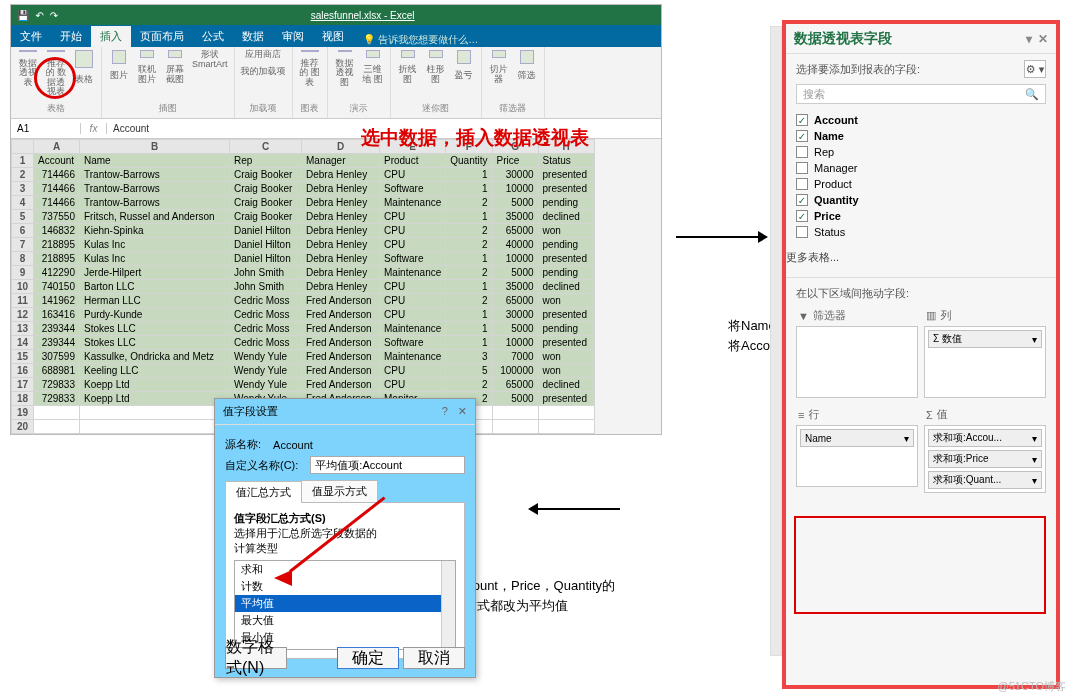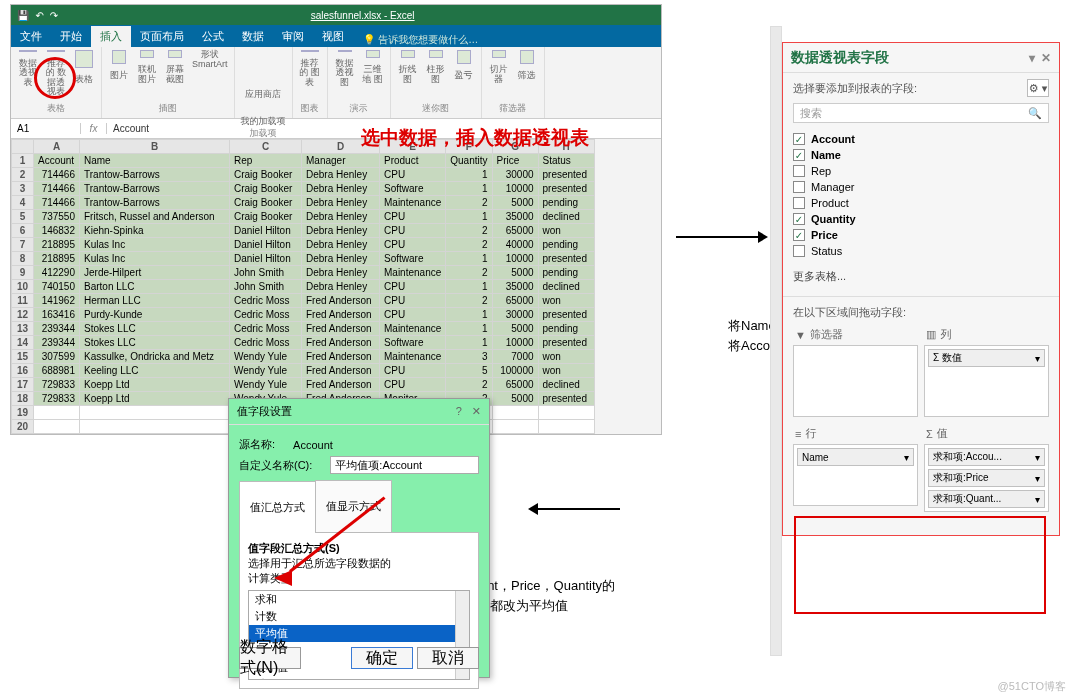--- a/index.html
+++ b/index.html
@@ -31,49 +31,49 @@
   .grid .rhdr { background:#e6e6e6; width:22px; text-align:center; color:#555; }
   .grid .chdr { background:#e6e6e6; text-align:center; color:#555; }
   .grid td.sel { background:#c7d9bf; }
   .grid td.c-num { text-align:right; }
   .red-circle { position:absolute; left:23px; top:52px; width:42px; height:42px; border:3px solid #d00; border-radius:50%; pointer-events:none; }
   .arrow1 { position:absolute; left:676px; top:236px; width:90px; height:2px; background:#000; }
   .arrow1::after { content:""; position:absolute; right:-2px; top:-5px; border-left:10px solid #000; border-top:6px solid transparent; border-bottom:6px solid transparent; }
   .arrow2 { position:absolute; left:530px; top:508px; width:90px; height:2px; background:#000; }
   .arrow2::before { content:""; position:absolute; left:-2px; top:-5px; border-right:10px solid #000; border-top:6px solid transparent; border-bottom:6px solid transparent; }
 
-  .fieldpane { position:absolute; left:782px; top:42px; width:278px; height:494px; border:1px solid #ef4444; background:#f6f6f6; }
+  .fieldpane { position:absolute; left:782px; top:20px; width:278px; height:669px; border:4px solid #ef4444; background:#f6f6f6; }
   .fp-thin { position:absolute; left:770px; top:26px; width:12px; height:630px; background:#e9e9e9; border:1px solid #ddd; }
   .fp-head { height:30px; display:flex; align-items:center; justify-content:space-between; padding:0 8px; font-size:14px; color:#217346; font-weight:600; border-bottom:1px solid #ddd; }
   .fp-ctrl { display:flex; gap:6px; color:#888; font-size:12px; }
   .fp-sub { font-size:11px; color:#555; padding:6px 10px 2px; display:flex; justify-content:space-between; align-items:center;}
   .gear { width:22px; height:18px; border:1px solid #bbb; background:#fff; display:flex; align-items:center; justify-content:center; font-size:11px;}
   .fp-search { margin:4px 10px; height:20px; border:1px solid #ccc; background:#fff; font-size:11px; padding:0 6px; color:#999; display:flex; align-items:center; justify-content:space-between;}
   .fp-list { padding:4px 10px; font-size:11px; }
   .fp-item { display:flex; align-items:center; gap:6px; padding:2px 0; }
   .chk { width:12px; height:12px; border:1px solid #888; display:inline-flex; align-items:center; justify-content:center; font-size:10px; color:#217346; background:#fff;}
-  .fp-more { font-size:11px; color:#444; padding:6px 10px; }
+  .fp-more { font-size:11px; color:#444; padding:6px 0; }
   .fp-dragnote { font-size:11px; color:#555; padding:8px 10px 4px; border-top:1px solid #ddd; margin-top:6px;}
   .fp-areas { display:grid; grid-template-columns:1fr 1fr; gap:6px; padding:0 10px 10px; }
   .fp-area { }
   .fp-area .hdr { font-size:11px; color:#666; padding:3px 2px; display:flex; align-items:center; gap:4px;}
   .fp-box { min-height:62px; border:1px solid #c7c7c7; background:#fff; font-size:11px; }
   .fp-chip { border:1px solid #c0c0c0; background:#efefef; margin:3px; padding:2px 4px; display:flex; align-items:center; justify-content:space-between; font-size:10px; height:18px;}
   .red-rect { position:absolute; border:2px solid #d00; pointer-events:none; }
 
   .midtext { position:absolute; font-size:13px; color:#000; line-height:1.5; }
 
-  .dlg { position:absolute; left:228px; top:398px; width:262px; height:280px; border:1px solid #999; background:#86efac; box-shadow:2px 2px 6px rgba(0,0,0,.25); font-size:11px;}
+  .dlg { position:absolute; left:214px; top:398px; width:262px; height:280px; border:1px solid #999; background:#7dd3fc; box-shadow:2px 2px 6px rgba(0,0,0,.25); font-size:11px;}
   .dlg-title { height:26px; display:flex; align-items:center; justify-content:space-between; padding:0 8px; border-bottom:1px solid #ddd;}
   .dlg-title .r { display:flex; gap:10px; color:#666; }
   .dlg-body { padding:8px 10px; }
-  .dlg-row { display:flex; align-items:center; gap:18px; margin:4px 0; }
+  .dlg-row { display:flex; align-items:center; gap:12px; margin:4px 0; }
   .dlg-input { flex:1; height:18px; border:1px solid #aaa; background:#fff; padding:0 4px; font-size:11px; display:flex; align-items:center;}
   .tabs2 { display:flex; border-bottom:1px solid #bbb; margin-top:6px; }
-  .tabs2 .t2 { border:1px solid #bbb; border-bottom:none; background:#fafafa; padding:18px 10px; font-size:11px; margin-right:-1px;}
+  .tabs2 .t2 { border:1px solid #bbb; border-bottom:none; background:#fafafa; padding:3px 10px; font-size:11px; margin-right:-1px;}
   .tabs2 .t2.active { background:#fff; position:relative; top:1px; }
   .calc-list { border:1px solid #aaa; background:#fff; height:90px; overflow:hidden; margin-top:4px; position:relative;}
   .calc-list .opt { padding:1px 6px; }
   .calc-list .opt.sel { background:#0a63c6; color:#fff; }
   .calc-sb { position:absolute; right:0; top:0; width:14px; height:100%; background:#eee; border-left:1px solid #ccc;}
   .dlg-foot { position:absolute; left:0; right:0; bottom:8px; display:flex; justify-content:space-between; padding:0 10px;}
   .dlg-btn { width:62px; height:22px; border:1px solid #999; background:#f6f6f6; display:flex; align-items:center; justify-content:center; font-size:16px;}
   .dlg-foot .rbtns { display:flex; gap:4px; }
   .red-stem { position:absolute; width:120px; height:3px; background:#d00; transform-origin:left center; }
   .red-head { position:absolute; width:0; height:0; border-right:18px solid #d00; border-top:8px solid transparent; border-bottom:8px solid transparent; }
@@ -136,21 +136,21 @@
             <div class="rlabel">屏幕截图</div>
           </div>
         <div style="display:flex;flex-direction:column;gap:1px;">
           <div class="rlabel">形状</div>
           <div class="rlabel">SmartArt</div>
         </div>
       </div>
       <div class="rgname">插图</div>
     </div>
     <div class="rgroup">
-      <div class="icons" style="flex-direction:column;gap:18px;margin-top:40px;">
+      <div class="icons" style="flex-direction:column;gap:8px;">
         <div class="rlabel">应用商店</div>
         <div class="rlabel">我的加载项</div>
       </div>
       <div class="rgname">加载项</div>
     </div>
     <div class="rgroup">
       <div class="icons">
           <div class="ricon">
             <div class="glyph"></div>
             <div class="rlabel">推荐的 图表</div>

